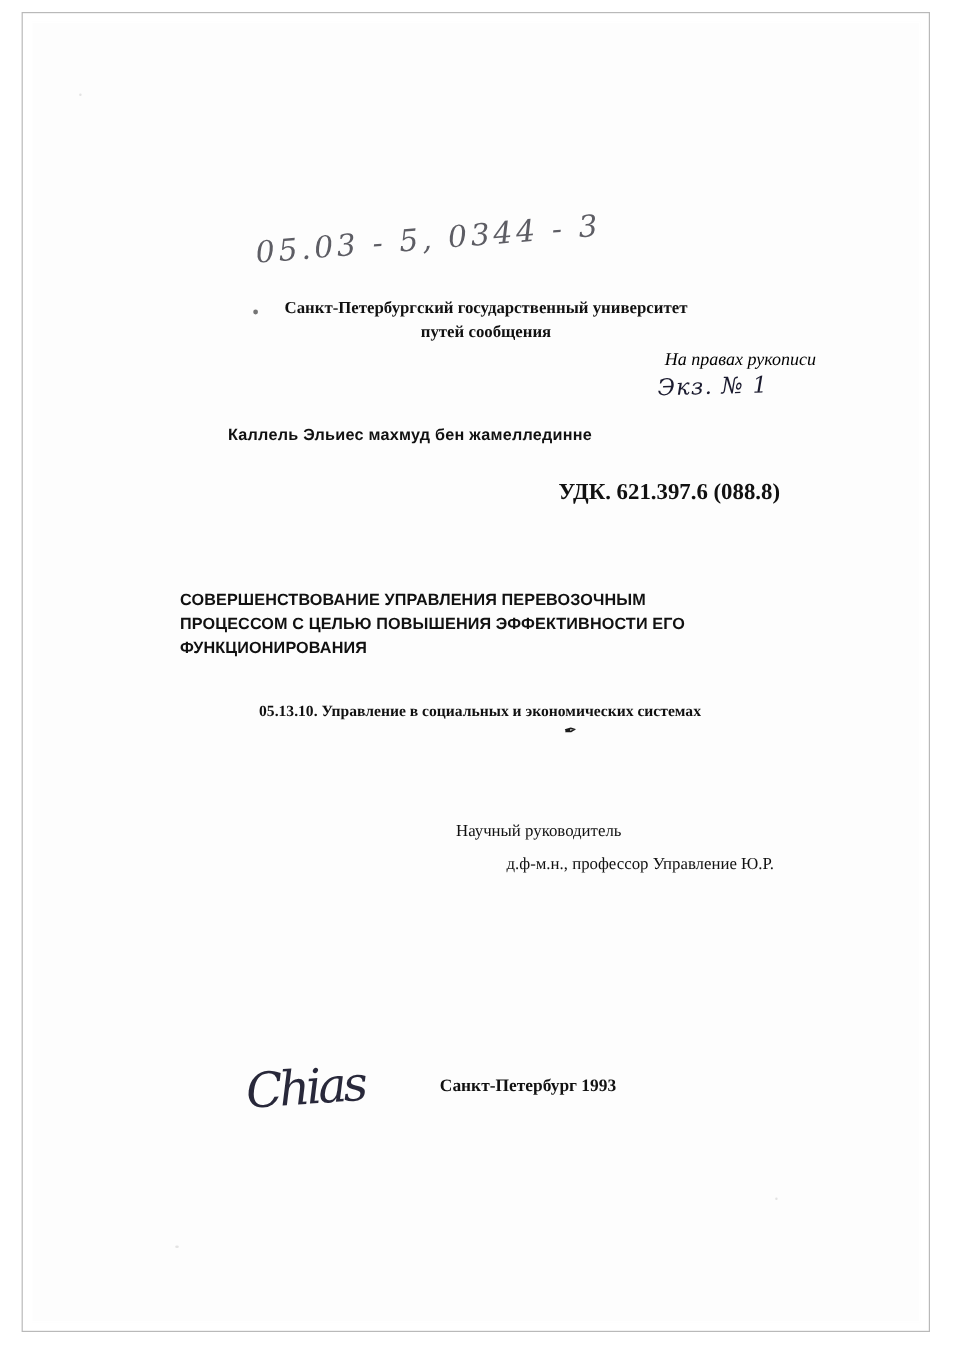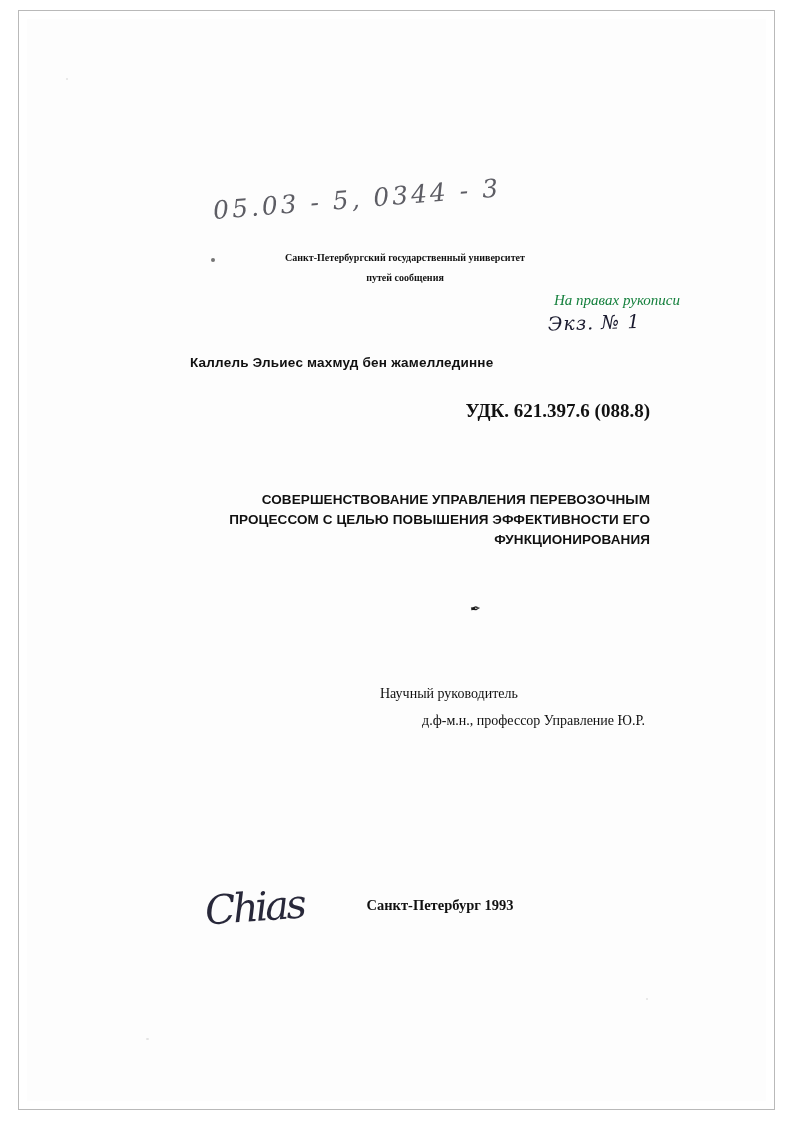--- a/index.html
+++ b/index.html
@@ -78,35 +78,35 @@
   }
 
   
   .university {
     position: absolute;
     left: 190px;
     top: 248px;
     width: 430px;
     text-align: center;
     font-weight: bold;
-    font-size: 10px;
+    font-size: 14px;
     line-height: 20px;
     font-family: "Liberation Serif", serif;
   }
 
   .manuscript-note {
     position: absolute;
     left: 450px;
     top: 292px;
     width: 230px;
     text-align: right;
     font-size: 15px;
     font-style: italic;
     font-family: "Liberation Serif", serif;
-    color: #15803d;
+    color: #000000;
   }
   .copy-number {
     position: absolute;
     left: 450px;
     top: 310px;
     width: 190px;
     text-align: right;
     font-size: 19px;
     letter-spacing: 1px;
     transform: rotate(-1.5deg);
@@ -132,21 +132,21 @@
     font-size: 19px;
     font-weight: bold;
     font-family: "Liberation Serif", serif;
   }
 
   .title {
     position: absolute;
     left: 150px;
     top: 490px;
     width: 500px;
-    text-align: right;
+    text-align: left;
     font-size: 13.5px;
     font-weight: bold;
     line-height: 20px;
     font-family: "Liberation Sans", sans-serif;
     letter-spacing: .1px;
   }
 
   .speciality {
     position: absolute;
     left: 150px;
@@ -256,20 +256,21 @@
   <div class="author">Каллель Эльиес махмуд бен жамеллединне</div>
 
   <div class="udk">УДК. 621.397.6 (088.8)</div>
 
   <div class="title">
     <div>СОВЕРШЕНСТВОВАНИЕ УПРАВЛЕНИЯ ПЕРЕВОЗОЧНЫМ</div>
     <div>ПРОЦЕССОМ С ЦЕЛЬЮ ПОВЫШЕНИЯ ЭФФЕКТИВНОСТИ ЕГО</div>
     <div>ФУНКЦИОНИРОВАНИЯ</div>
   </div>
 
+  <div class="speciality">05.13.10. Управление в социальных и экономических системах</div>
 
   <div class="ink-mark">✒</div>
 
 
   <div class="supervisor-label">Научный руководитель</div>
 
   <div class="supervisor-name">д.ф-м.н., профессор Управление Ю.Р.</div>
 
   <div class="signature handwriting">Chias</div>
 

